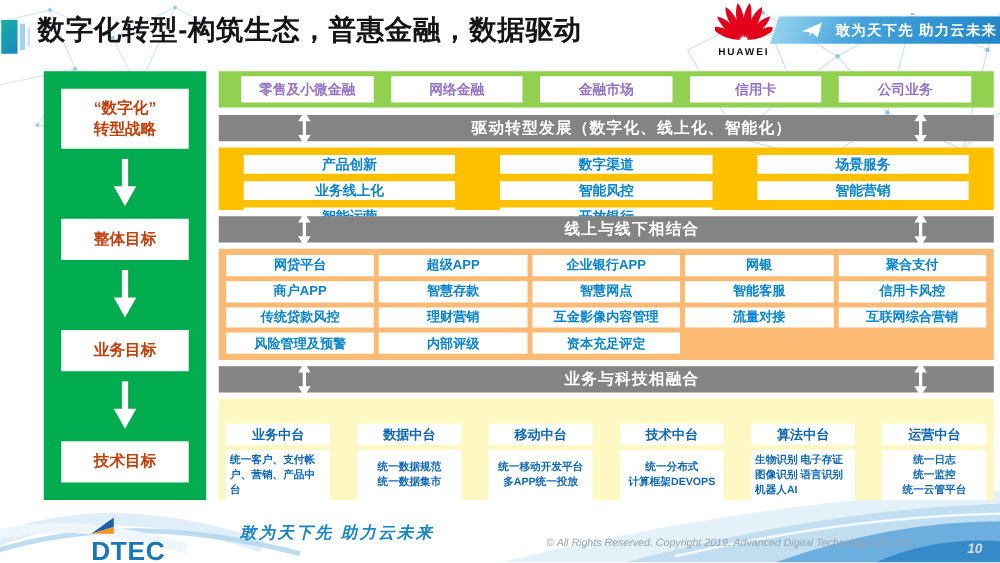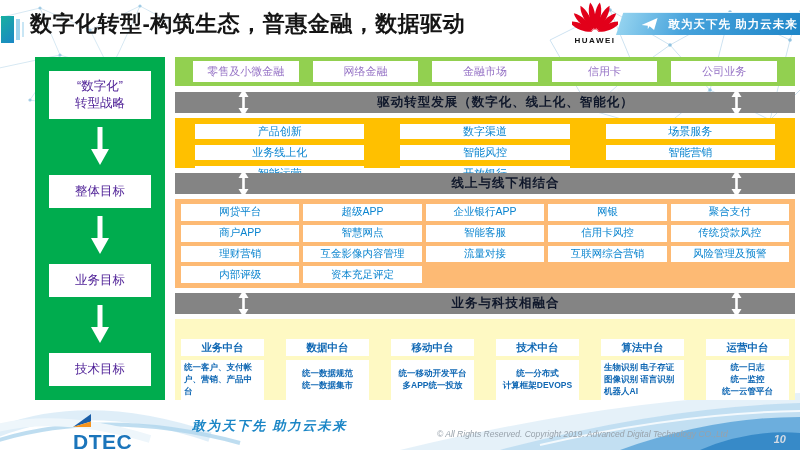--- a/index.html
+++ b/index.html
@@ -29,35 +29,35 @@
     border-top:1px solid #e8f6fd; }
   .banner-inner { position:absolute; left:0; top:0; width:100%; height:100%;
     transform: skewX(18deg); display:flex; align-items:center; gap:10px;
     padding-left:22px; }
   .banner-text { color:#ffffff; font-size:11.5px; font-weight:bold; letter-spacing:1px; }
 
   
   .sidebar { left:35px; top:57px; width:130px; height:343px; background:#00ac4e;
     display:flex; flex-direction:column; align-items:center;
     justify-content:space-between; padding:14px 0; }
-  .stage-box { width:102px; background:#ffffff; color:#4c1d95; font-weight:normal;
+  .stage-box { width:102px; background:#ffffff; color:#c2410c; font-weight:bold;
     font-size:12.5px; display:flex; align-items:center; justify-content:center;
     text-align:center; line-height:1.4; }
   .stage-tall { height:48px; }
   .stage-short { height:33px; }
 
   
   .main { left:175px; top:57px; width:620px; }
   .panel-green { height:29px; background:#92d050; display:grid;
     grid-template-columns:repeat(5,1fr); gap:14px; padding:4px 18px; margin-bottom:6px; }
   .btn { background:#ffffff; display:flex; align-items:center; justify-content:center;
-    font-weight:normal; text-align:center; }
+    font-weight:bold; text-align:center; }
   .btn-purple { color:#9673c6; font-size:11px; }
   .btn-blue { color:#0a84cf; font-size:11px; }
-  .gray-bar { position:relative; height:21px; background:#848484; color:#0f172a;
+  .gray-bar { position:relative; height:21px; background:#848484; color:#ffffff;
     font-size:12.5px; font-weight:bold; display:flex; align-items:center;
     justify-content:center; letter-spacing:1px; margin-bottom:5px;padding-left:41px; }
   .updown-l { position:absolute; left:62px; top:-3px; }
   .updown-r { position:absolute; right:52px; top:-3px; }
   .panel-yellow { height:50px; background:#ffc000; display:grid;
     grid-template-columns:repeat(3,1fr); column-gap:36px; row-gap:6px;
     padding:6px 20px; margin-bottom:5px; }
   .panel-cyan { height:89px; background:#fdba74; display:grid;
     grid-template-columns:repeat(5,1fr); gap:4px; padding:5px 6px; margin-bottom:5px; }
   .btn-cyan { color:#0a84cf; font-size:10.5px; }
@@ -230,20 +230,21 @@
       </svg>
   </div>
 
   <div class="panel-cyan">
     <div class="btn btn-cyan">网贷平台</div>
     <div class="btn btn-cyan">超级APP</div>
     <div class="btn btn-cyan">企业银行APP</div>
     <div class="btn btn-cyan">网银</div>
     <div class="btn btn-cyan">聚合支付</div>
     <div class="btn btn-cyan">商户APP</div>
+    <div class="btn btn-cyan">智慧存款</div>
     <div class="btn btn-cyan">智慧网点</div>
     <div class="btn btn-cyan">智能客服</div>
     <div class="btn btn-cyan">信用卡风控</div>
     <div class="btn btn-cyan">传统贷款风控</div>
     <div class="btn btn-cyan">理财营销</div>
     <div class="btn btn-cyan">互金影像内容管理</div>
     <div class="btn btn-cyan">流量对接</div>
     <div class="btn btn-cyan">互联网综合营销</div>
     <div class="btn btn-cyan">风险管理及预警</div>
     <div class="btn btn-cyan">内部评级</div>

